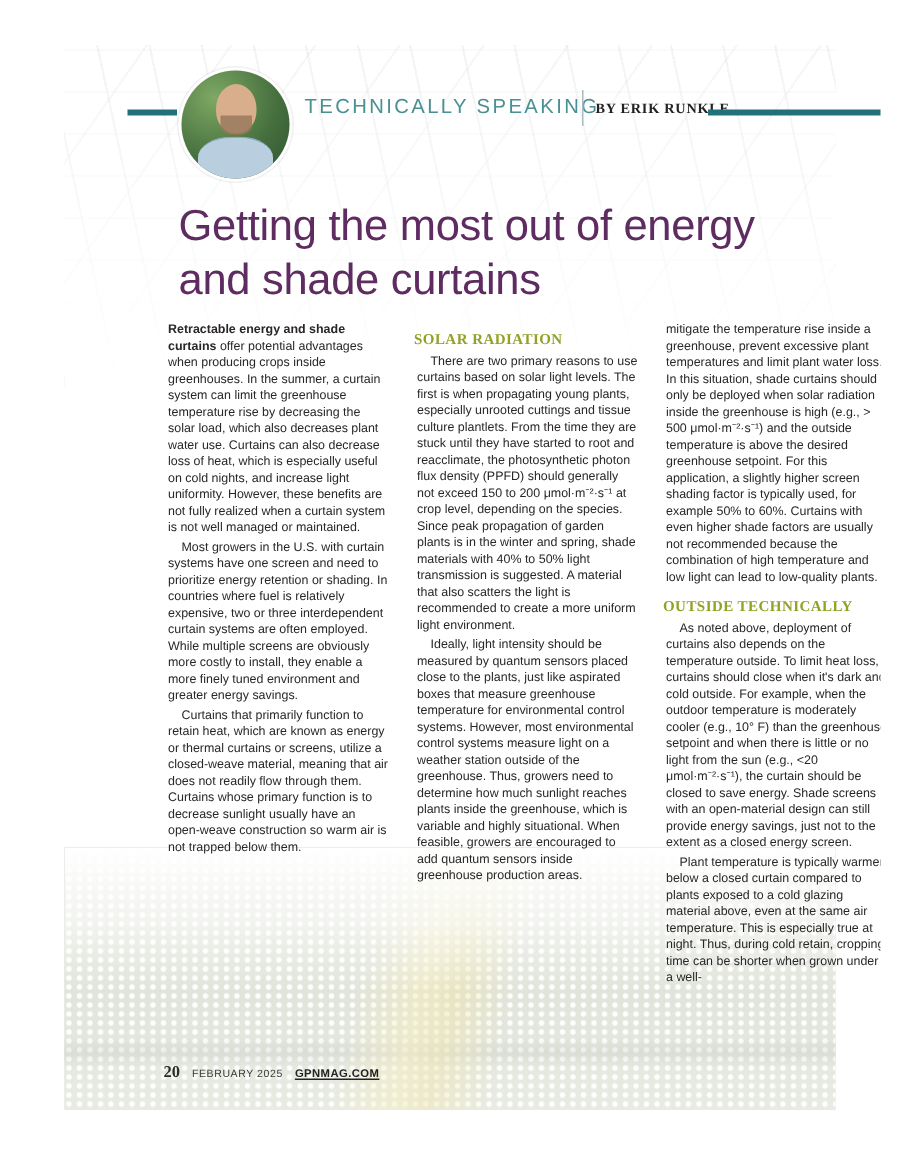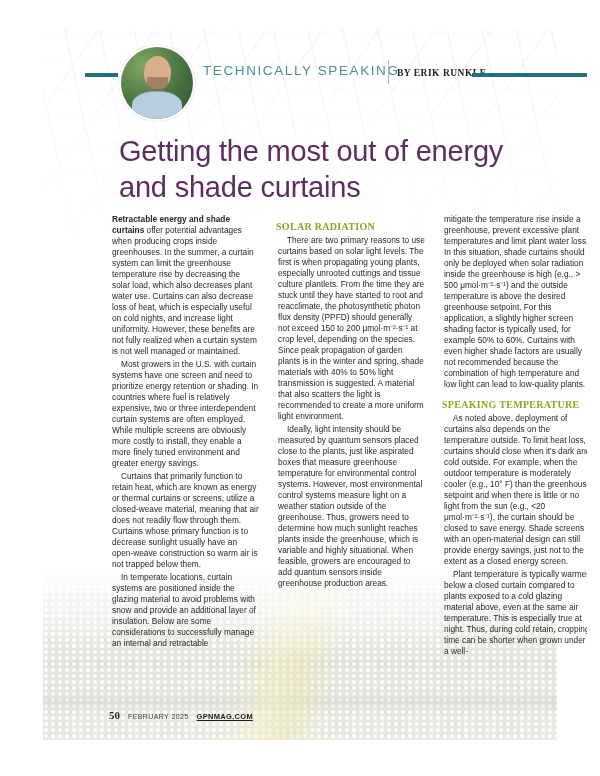--- a/index.html
+++ b/index.html
@@ -113,35 +113,34 @@
     <div class="rule rule-right"></div>
 
     <h1 class="headline" style="margin:0;">Getting the most out of energy
 and shade curtains</h1>
 
     <div class="columns">
         <div class="col">
           <p class=""><strong>Retractable energy and shade curtains</strong> offer potential advantages when producing crops inside greenhouses. In the summer, a curtain system can limit the greenhouse temperature rise by decreasing the solar load, which also decreases plant water use. Curtains can also decrease loss of heat, which is especially useful on cold nights, and increase light uniformity. However, these benefits are not fully realized when a curtain system is not well managed or maintained.</p>
           <p class="indent">Most growers in the U.S. with curtain systems have one screen and need to prioritize energy retention or shading. In countries where fuel is relatively expensive, two or three interdependent curtain systems are often employed. While multiple screens are obviously more costly to install, they enable a more finely tuned environment and greater energy savings.</p>
           <p class="indent">Curtains that primarily function to retain heat, which are known as energy or thermal curtains or screens, utilize a closed-weave material, meaning that air does not readily flow through them. Curtains whose primary function is to decrease sunlight usually have an open-weave construction so warm air is not trapped below them.</p>
-          <p class="indent">In temperate locations, curtain systems are positioned inside the glazing material to avoid problems with snow and provide an additional layer of insulation. Below are some considerations to successfully manage an internal and retractable</p>
         </div>
         <div class="col">
           <h3 class="section-heading">SOLAR RADIATION</h3>
           <p class="indent">There are two primary reasons to use curtains based on solar light levels. The first is when propagating young plants, especially unrooted cuttings and tissue culture plantlets. From the time they are stuck until they have started to root and reacclimate, the photosynthetic photon flux density (PPFD) should generally not exceed 150 to 200 μmol·m⁻²·s⁻¹ at crop level, depending on the species. Since peak propagation of garden plants is in the winter and spring, shade materials with 40% to 50% light transmission is suggested. A material that also scatters the light is recommended to create a more uniform light environment.</p>
           <p class="indent">Ideally, light intensity should be measured by quantum sensors placed close to the plants, just like aspirated boxes that measure greenhouse temperature for environmental control systems. However, most environmental control systems measure light on a weather station outside of the greenhouse. Thus, growers need to determine how much sunlight reaches plants inside the greenhouse, which is variable and highly situational. When feasible, growers are encouraged to add quantum sensors inside greenhouse production areas.</p>
         </div>
         <div class="col">
           <p class="">mitigate the temperature rise inside a greenhouse, prevent excessive plant temperatures and limit plant water loss. In this situation, shade curtains should only be deployed when solar radiation inside the greenhouse is high (e.g., &gt; 500 μmol·m⁻²·s⁻¹) and the outside temperature is above the desired greenhouse setpoint. For this application, a slightly higher screen shading factor is typically used, for example 50% to 60%. Curtains with even higher shade factors are usually not recommended because the combination of high temperature and low light can lead to low-quality plants.</p>
-          <h3 class="section-heading">SPEAKING TEMPERATURE</h3>
+          <h3 class="section-heading">OUTSIDE TECHNICALLY</h3>
           <p class="indent">As noted above, deployment of curtains also depends on the temperature outside. To limit heat loss, curtains should close when it's dark and cold outside. For example, when the outdoor temperature is moderately cooler (e.g., 10° F) than the greenhouse setpoint and when there is little or no light from the sun (e.g., &lt;20 μmol·m⁻²·s⁻¹), the curtain should be closed to save energy. Shade screens with an open-material design can still provide energy savings, just not to the extent as a closed energy screen.</p>
           <p class="indent">Plant temperature is typically warmer below a closed curtain compared to plants exposed to a cold glazing material above, even at the same air temperature. This is especially true at night. Thus, during cold retain, cropping time can be shorter when grown under a well-</p>
         </div>
       </div>
 
     <div class="footer">
-      <span class="pagenum">50</span>
+      <span class="pagenum">20</span>
       <span class="issue">FEBRUARY 2025</span>
       <span class="site">GPNMAG.COM</span>
     </div>
 
   </div>
 </div>
 
 </body></html>

